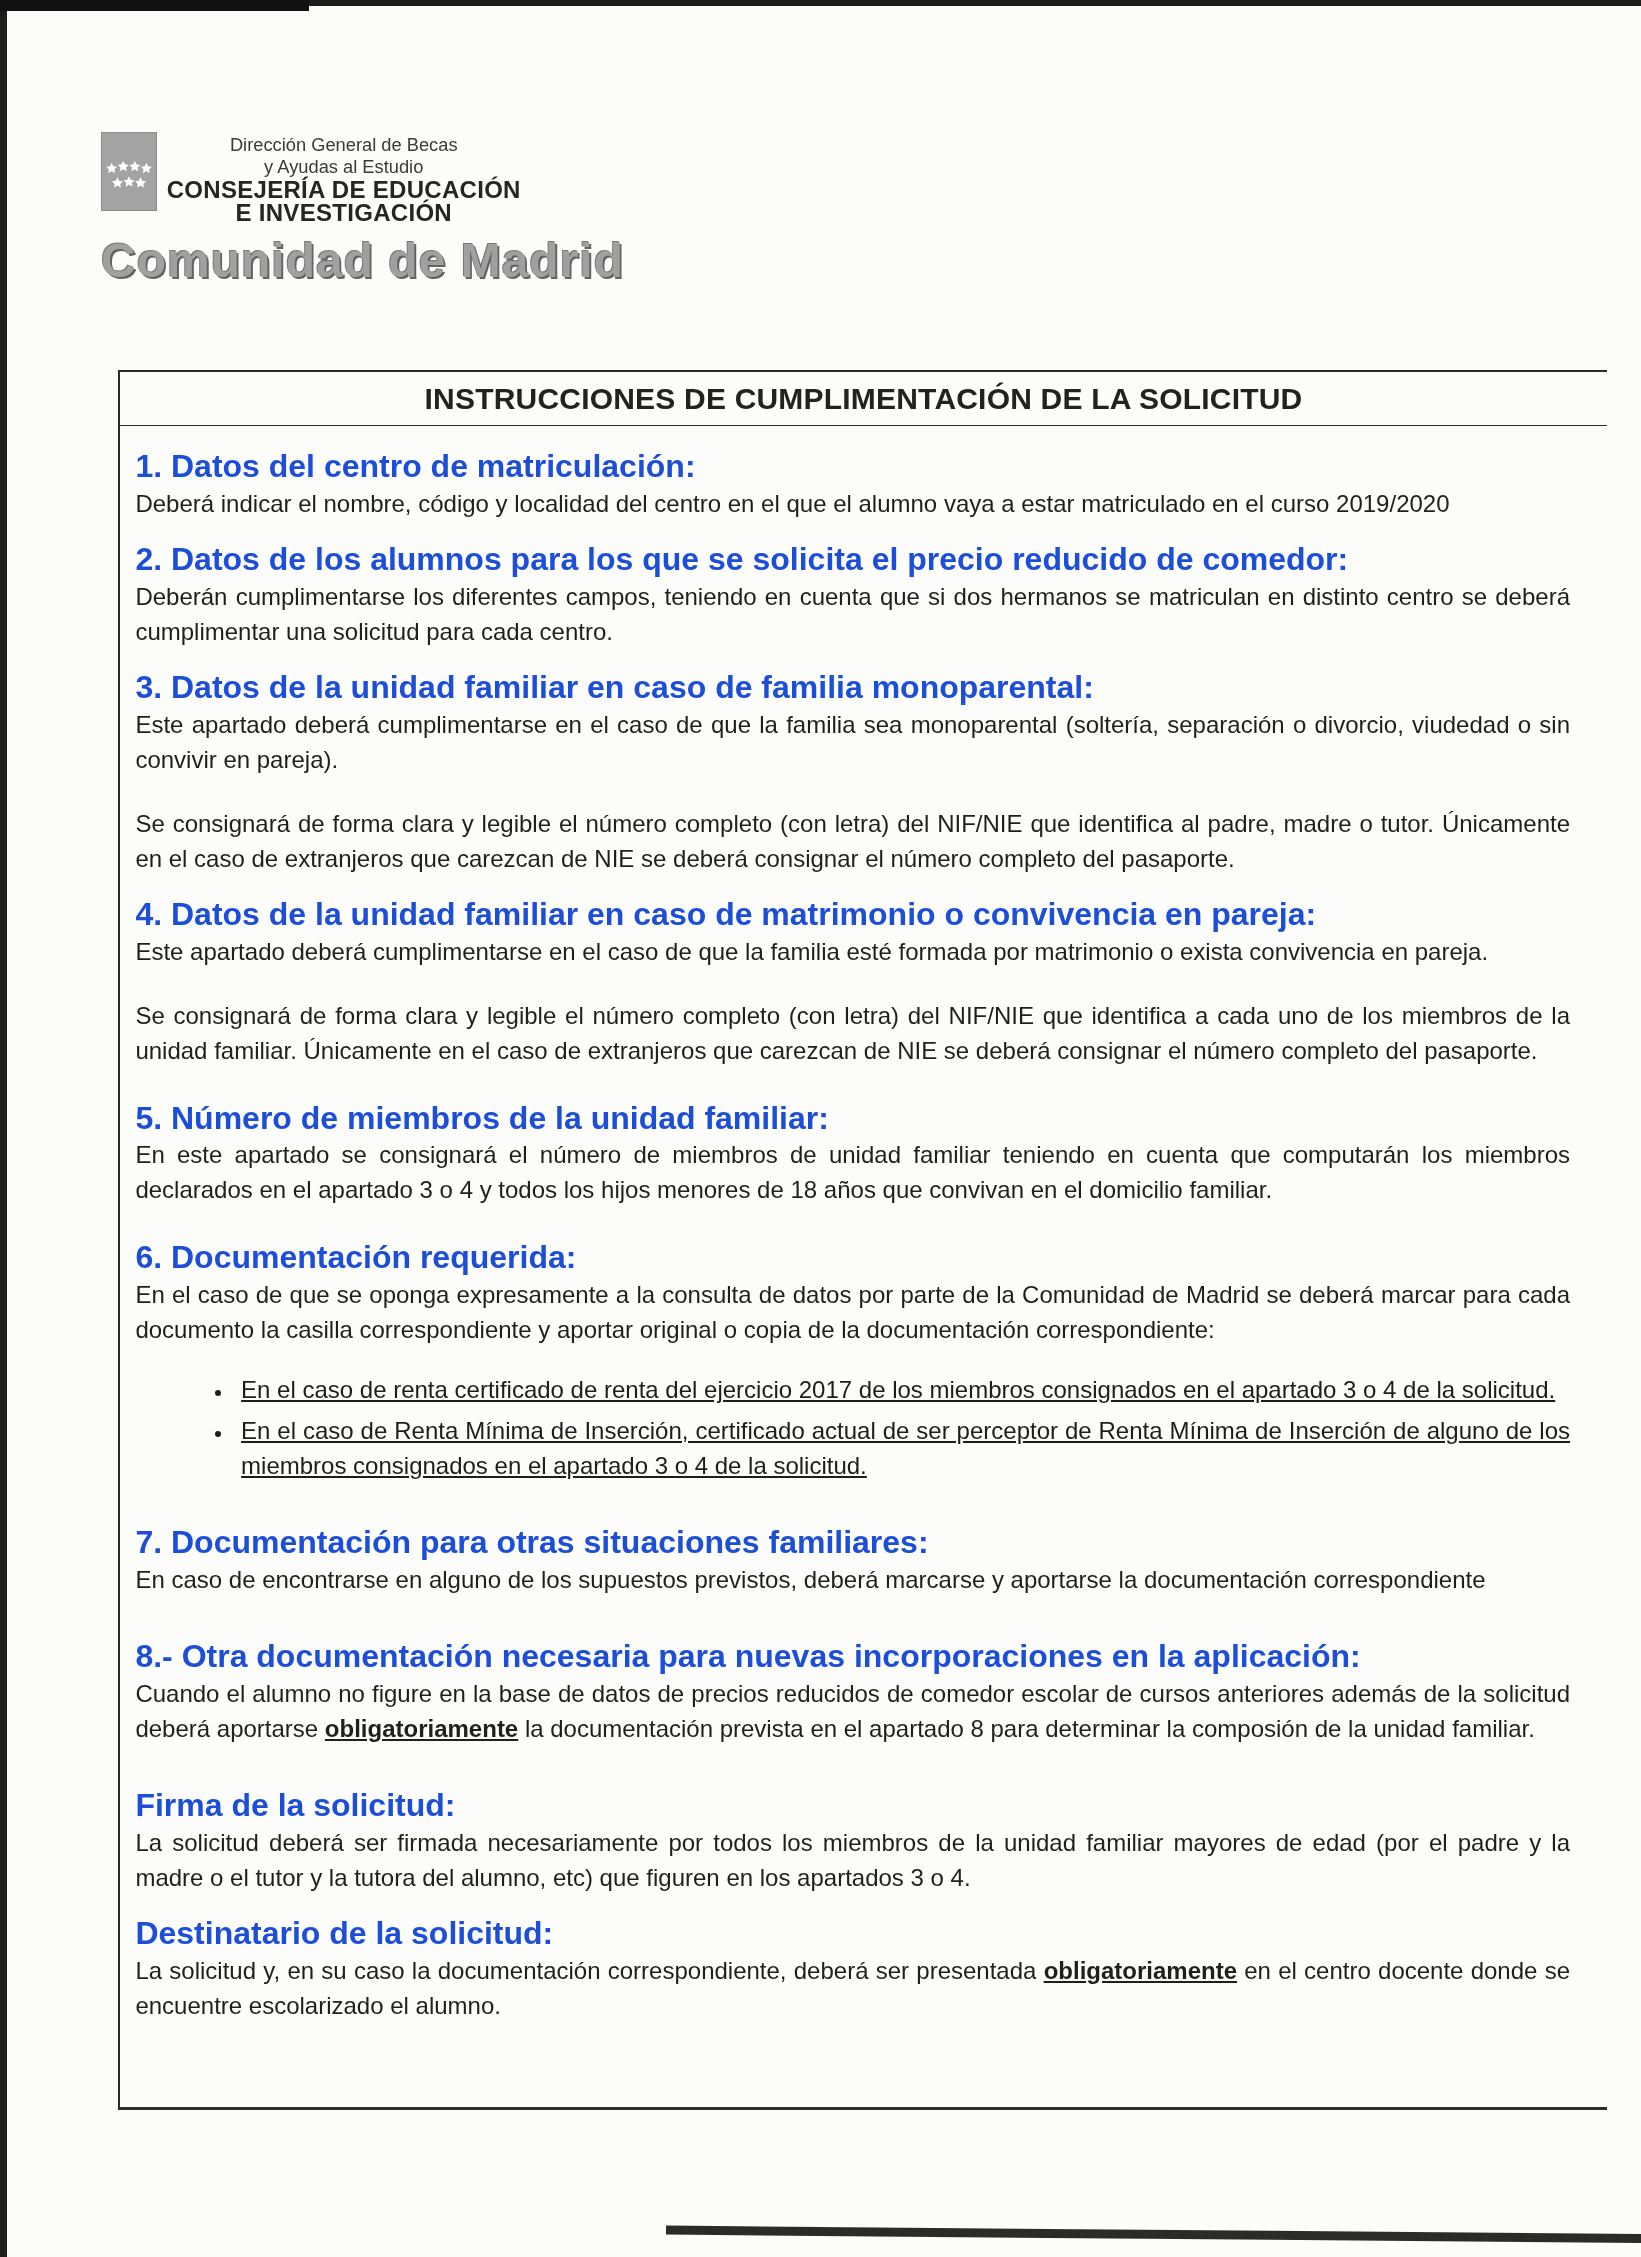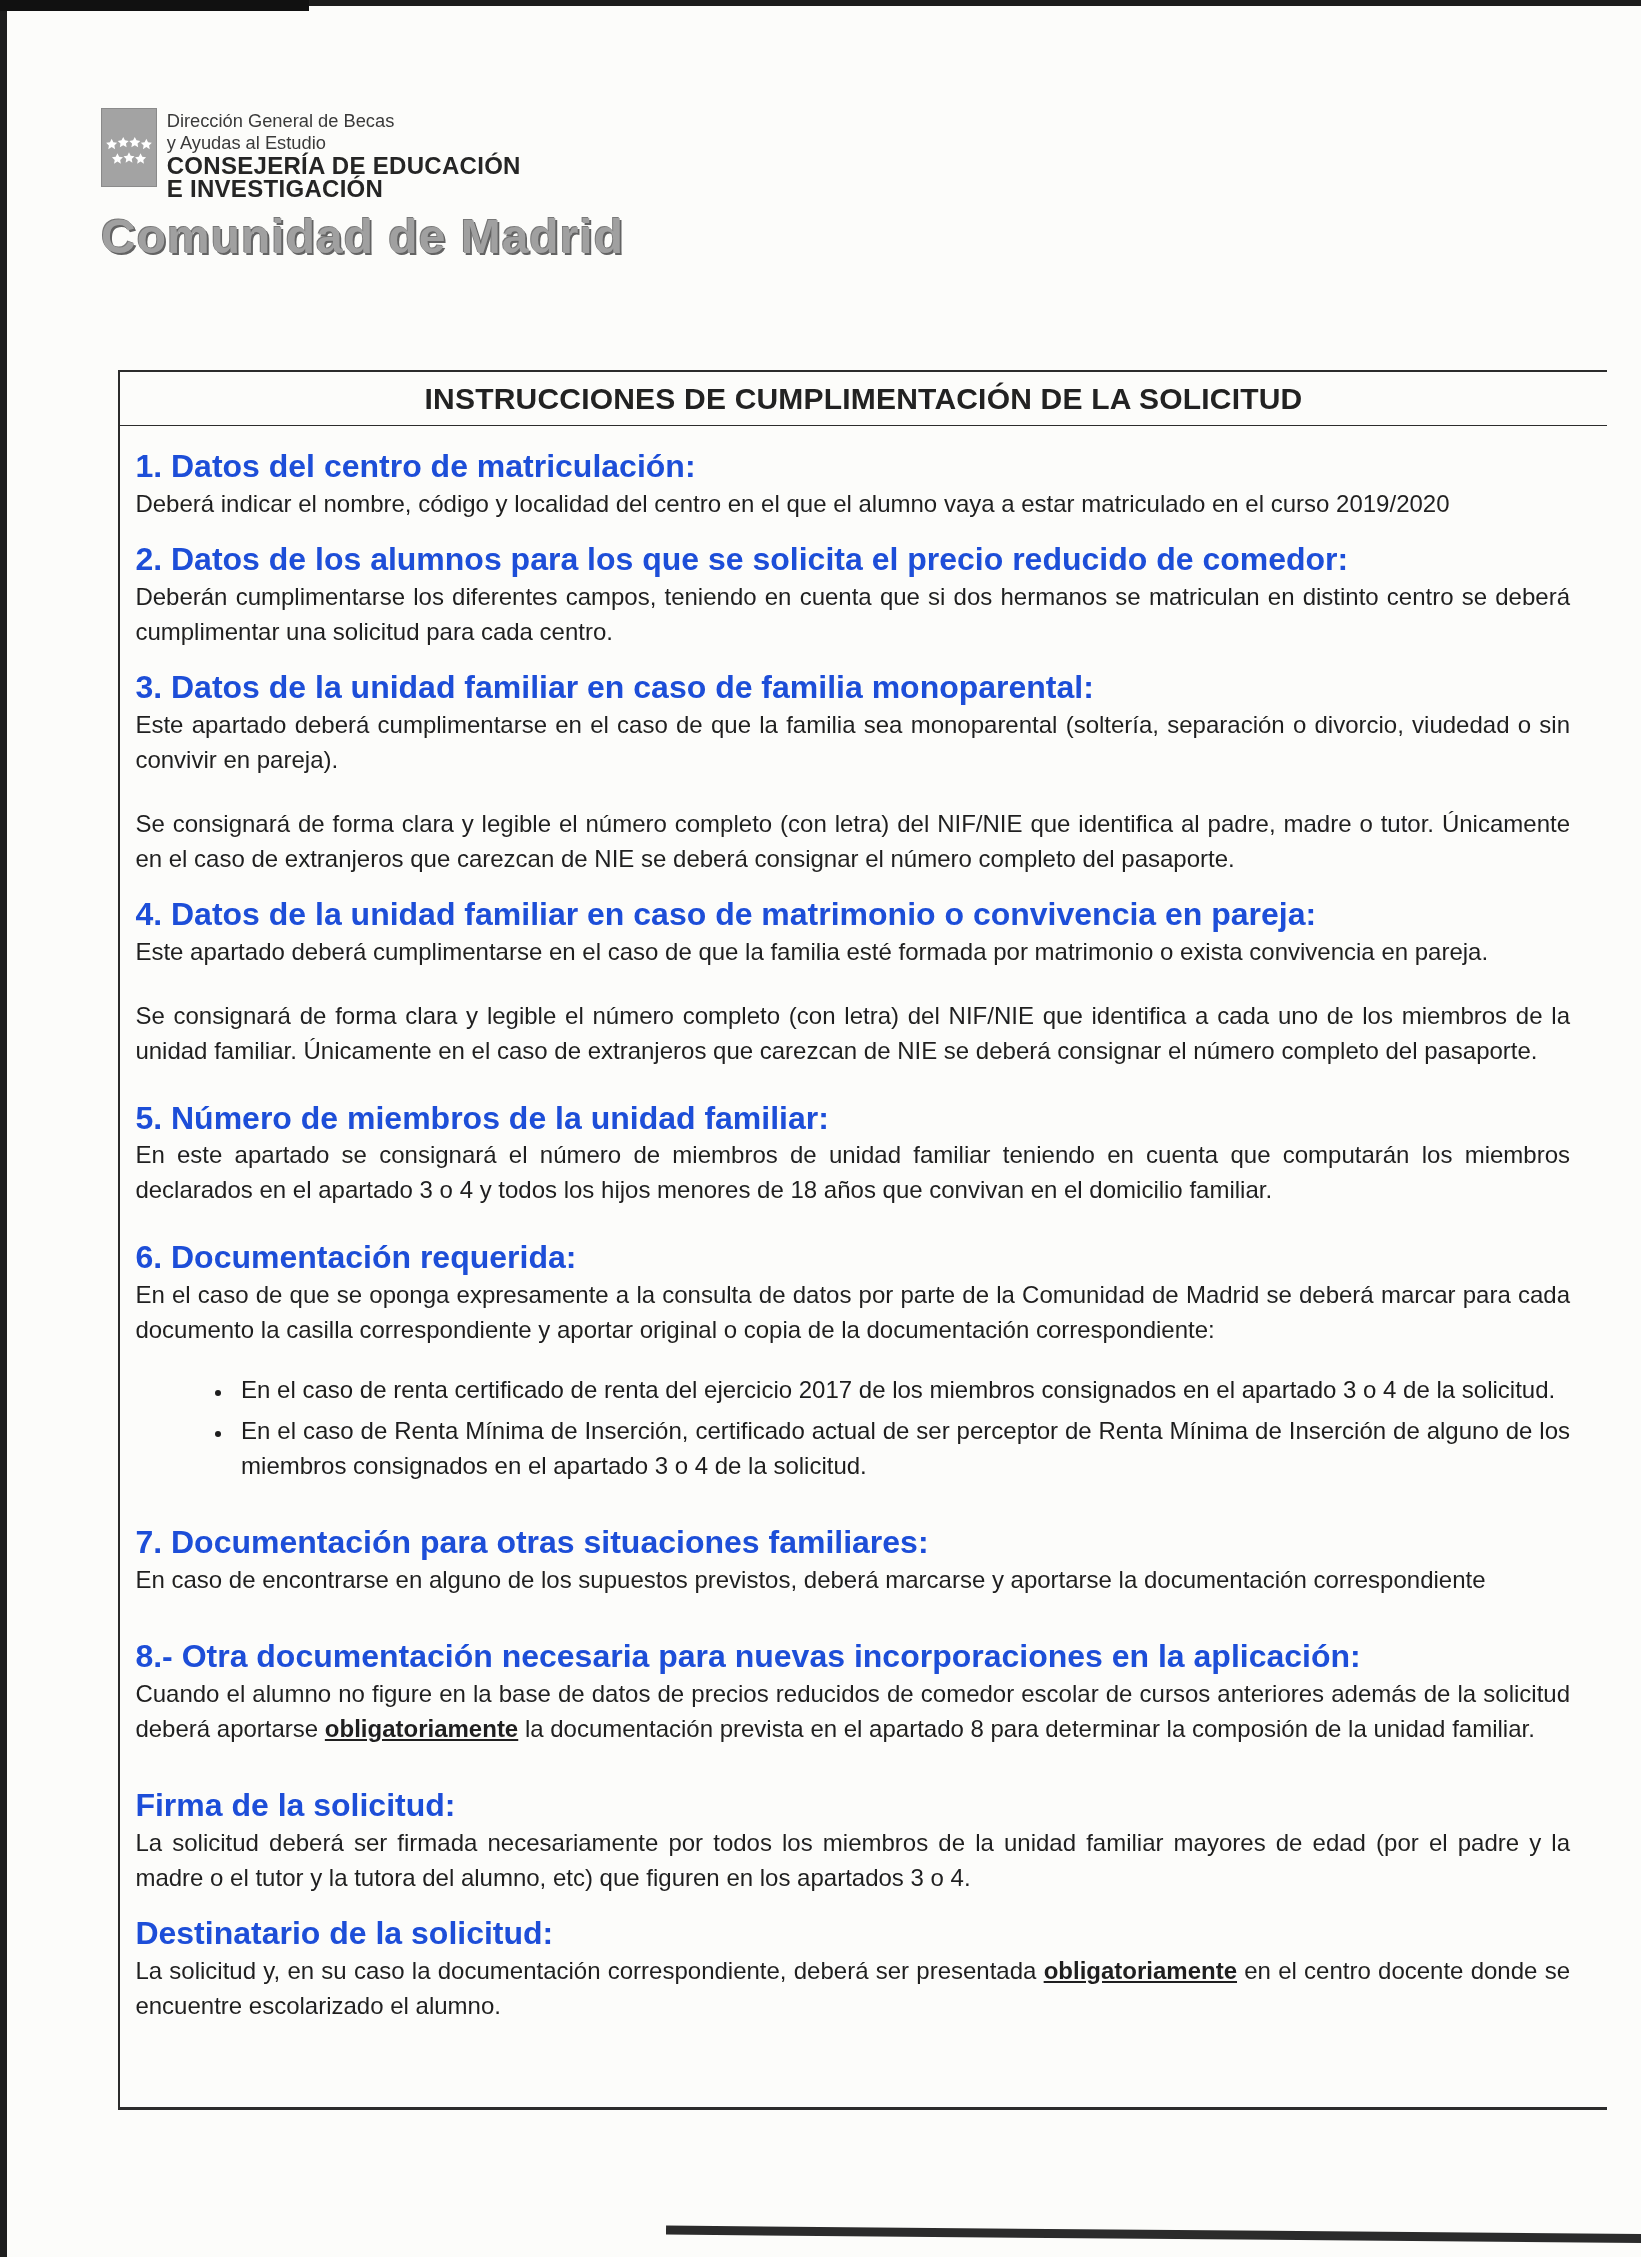--- a/index.html
+++ b/index.html
@@ -10,21 +10,21 @@
     font-family:"Liberation Sans","DejaVu Sans",sans-serif;
     color:#1d1d1d;
   }
   
   .edge-left { position:absolute; left:0; top:0; width:6.8px; height:2257px; background:#1e1e1e; }
   .edge-top { position:absolute; left:0; top:0; width:1641px; height:5.8px; background:#1c1c1c; }
   .edge-top-thick { position:absolute; left:0; top:0; width:309px; height:10.6px; background:#111; }
   .edge-bottom-line { position:absolute; left:666px; top:2230px; width:1014px; height:8.7px; background:#2b2b2b; transform:rotate(0.5deg); }
 
   
-  .header { position:absolute; left:101px; top:108px; }
+  .header { position:absolute; left:101px; top:132px;text-align:center; }
   .logo-row { display:flex; align-items:flex-start; }
   .flag { width:56px; height:79px; display:block; }
   .dept { margin-left:9.7px; padding-top:1.9px; }
   .dept-small { font-size:18.3px; line-height:22px; color:#3a3a3a; }
   .dept-bold { font-size:24px; line-height:23px; font-weight:bold; color:#252525; letter-spacing:0.3px; }
   .brand {
     margin-top:8.7px; font-size:48px; font-weight:bold; letter-spacing:1px;
     color:#a0a0a0;
     text-shadow:1.9px 1.9px 0 #636363, -1px -1px 0 #787878;
     font-family:"Liberation Sans","DejaVu Sans",sans-serif;
@@ -45,21 +45,21 @@
   .content { padding:23px 37px 0 15.4px; font-size:24px; line-height:35px; }
   .section { margin-top:21px; }
   .section:first-child { margin-top:0; }
   .section h2 { font-size:32px; font-weight:bold; margin-bottom:1.9px; color:#1d4ed8; }
   .section p { text-align:justify; color:#1f1f1f; }
   .p-gap { margin-top:29px; }
   .mt-lg { margin-top:42px; }
   .mt-md { margin-top:33px; }
   .gap-h { margin-bottom:9.7px; }
   ul.doc-bullets { margin:25px 0 3.9px 71px; padding-left:27px; }
-  ul.doc-bullets li { text-align:justify; padding-left:7.7px; margin-bottom:5.8px; }
+  ul.doc-bullets li { text-align:justify; padding-left:7.7px; margin-bottom:5.8px;text-decoration:underline; }
   ul.doc-bullets li::marker { font-size:19.3px; }
   .bold-underline { font-weight:bold; text-decoration:underline; }
 </style>
 </head>
 <body>
 
 <div class="page">
 
   <div class="edge-left"></div>
   <div class="edge-top"></div>

